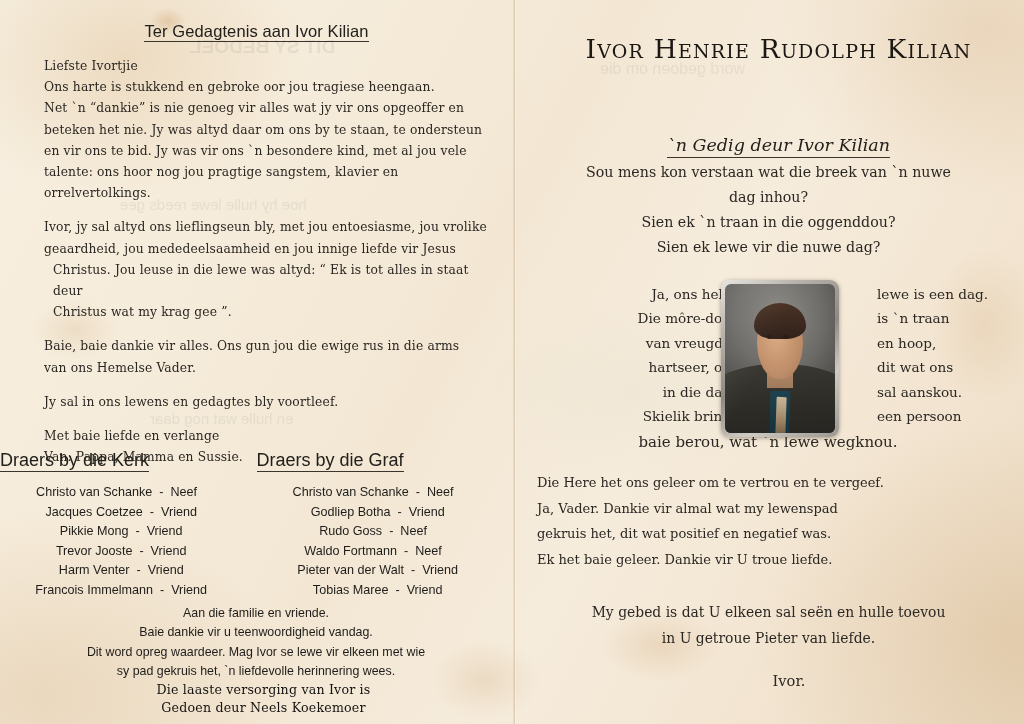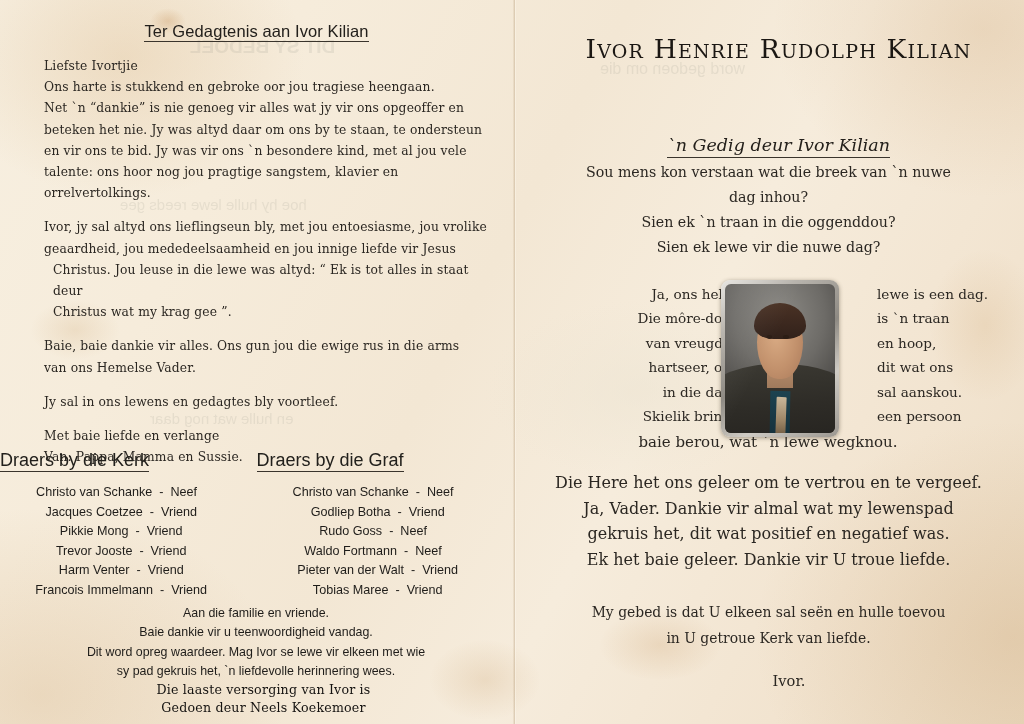--- a/index.html
+++ b/index.html
@@ -166,22 +166,22 @@
   }
   .ph-eye{position:absolute;top:34%;width:5%;height:2.6%;border-radius:50%;background:#2b1d15;}
   .ph-eye.l{left:38%;}
   .ph-eye.r{left:53%;}
   .ph-glare{
     position:absolute;inset:0;
     background:linear-gradient(118deg,rgba(255,255,255,.09) 0%,rgba(255,255,255,0) 42%);
   }
 
   .r-verse3{
-    position:absolute;left:24px;width:463px;top:470px;text-align:center;
-    font-size:16px;line-height:25.6px;
+    position:absolute;left:24px;width:463px;top:470px;
+    font-size:13px;line-height:25.6px;
   }
   .r-verse4{
     position:absolute;left:24px;width:463px;top:600px;text-align:center;
     font-size:13.9px;line-height:25.6px;
   }
   .r-sign{
     position:absolute;left:0;right:0;top:672px;text-align:center;
     font-size:14.6px;
     margin-left:21px;
   }
@@ -381,21 +381,21 @@
 
     <div class="r-verse3 script">
       <div>Die Here het ons geleer om te vertrou en te vergeef.</div>
       <div>Ja, Vader. Dankie vir almal wat my lewenspad</div>
       <div>gekruis het, dit wat positief en negatief was.</div>
       <div>Ek het baie geleer. Dankie vir U troue liefde.</div>
     </div>
 
     <div class="r-verse4 script">
       <div>My gebed is dat U elkeen sal seën en hulle toevou</div>
-      <div>in U getroue Kerk van liefde.</div>
+      <div>in U getroue Pieter van liefde.</div>
     </div>
 
     <div class="r-sign script">Ivor.</div>
 
   </div>
 
   <div class="photo">
     <div class="photo-inner">
       <div class="ph-suit"></div>
       <div class="ph-neck"></div>

